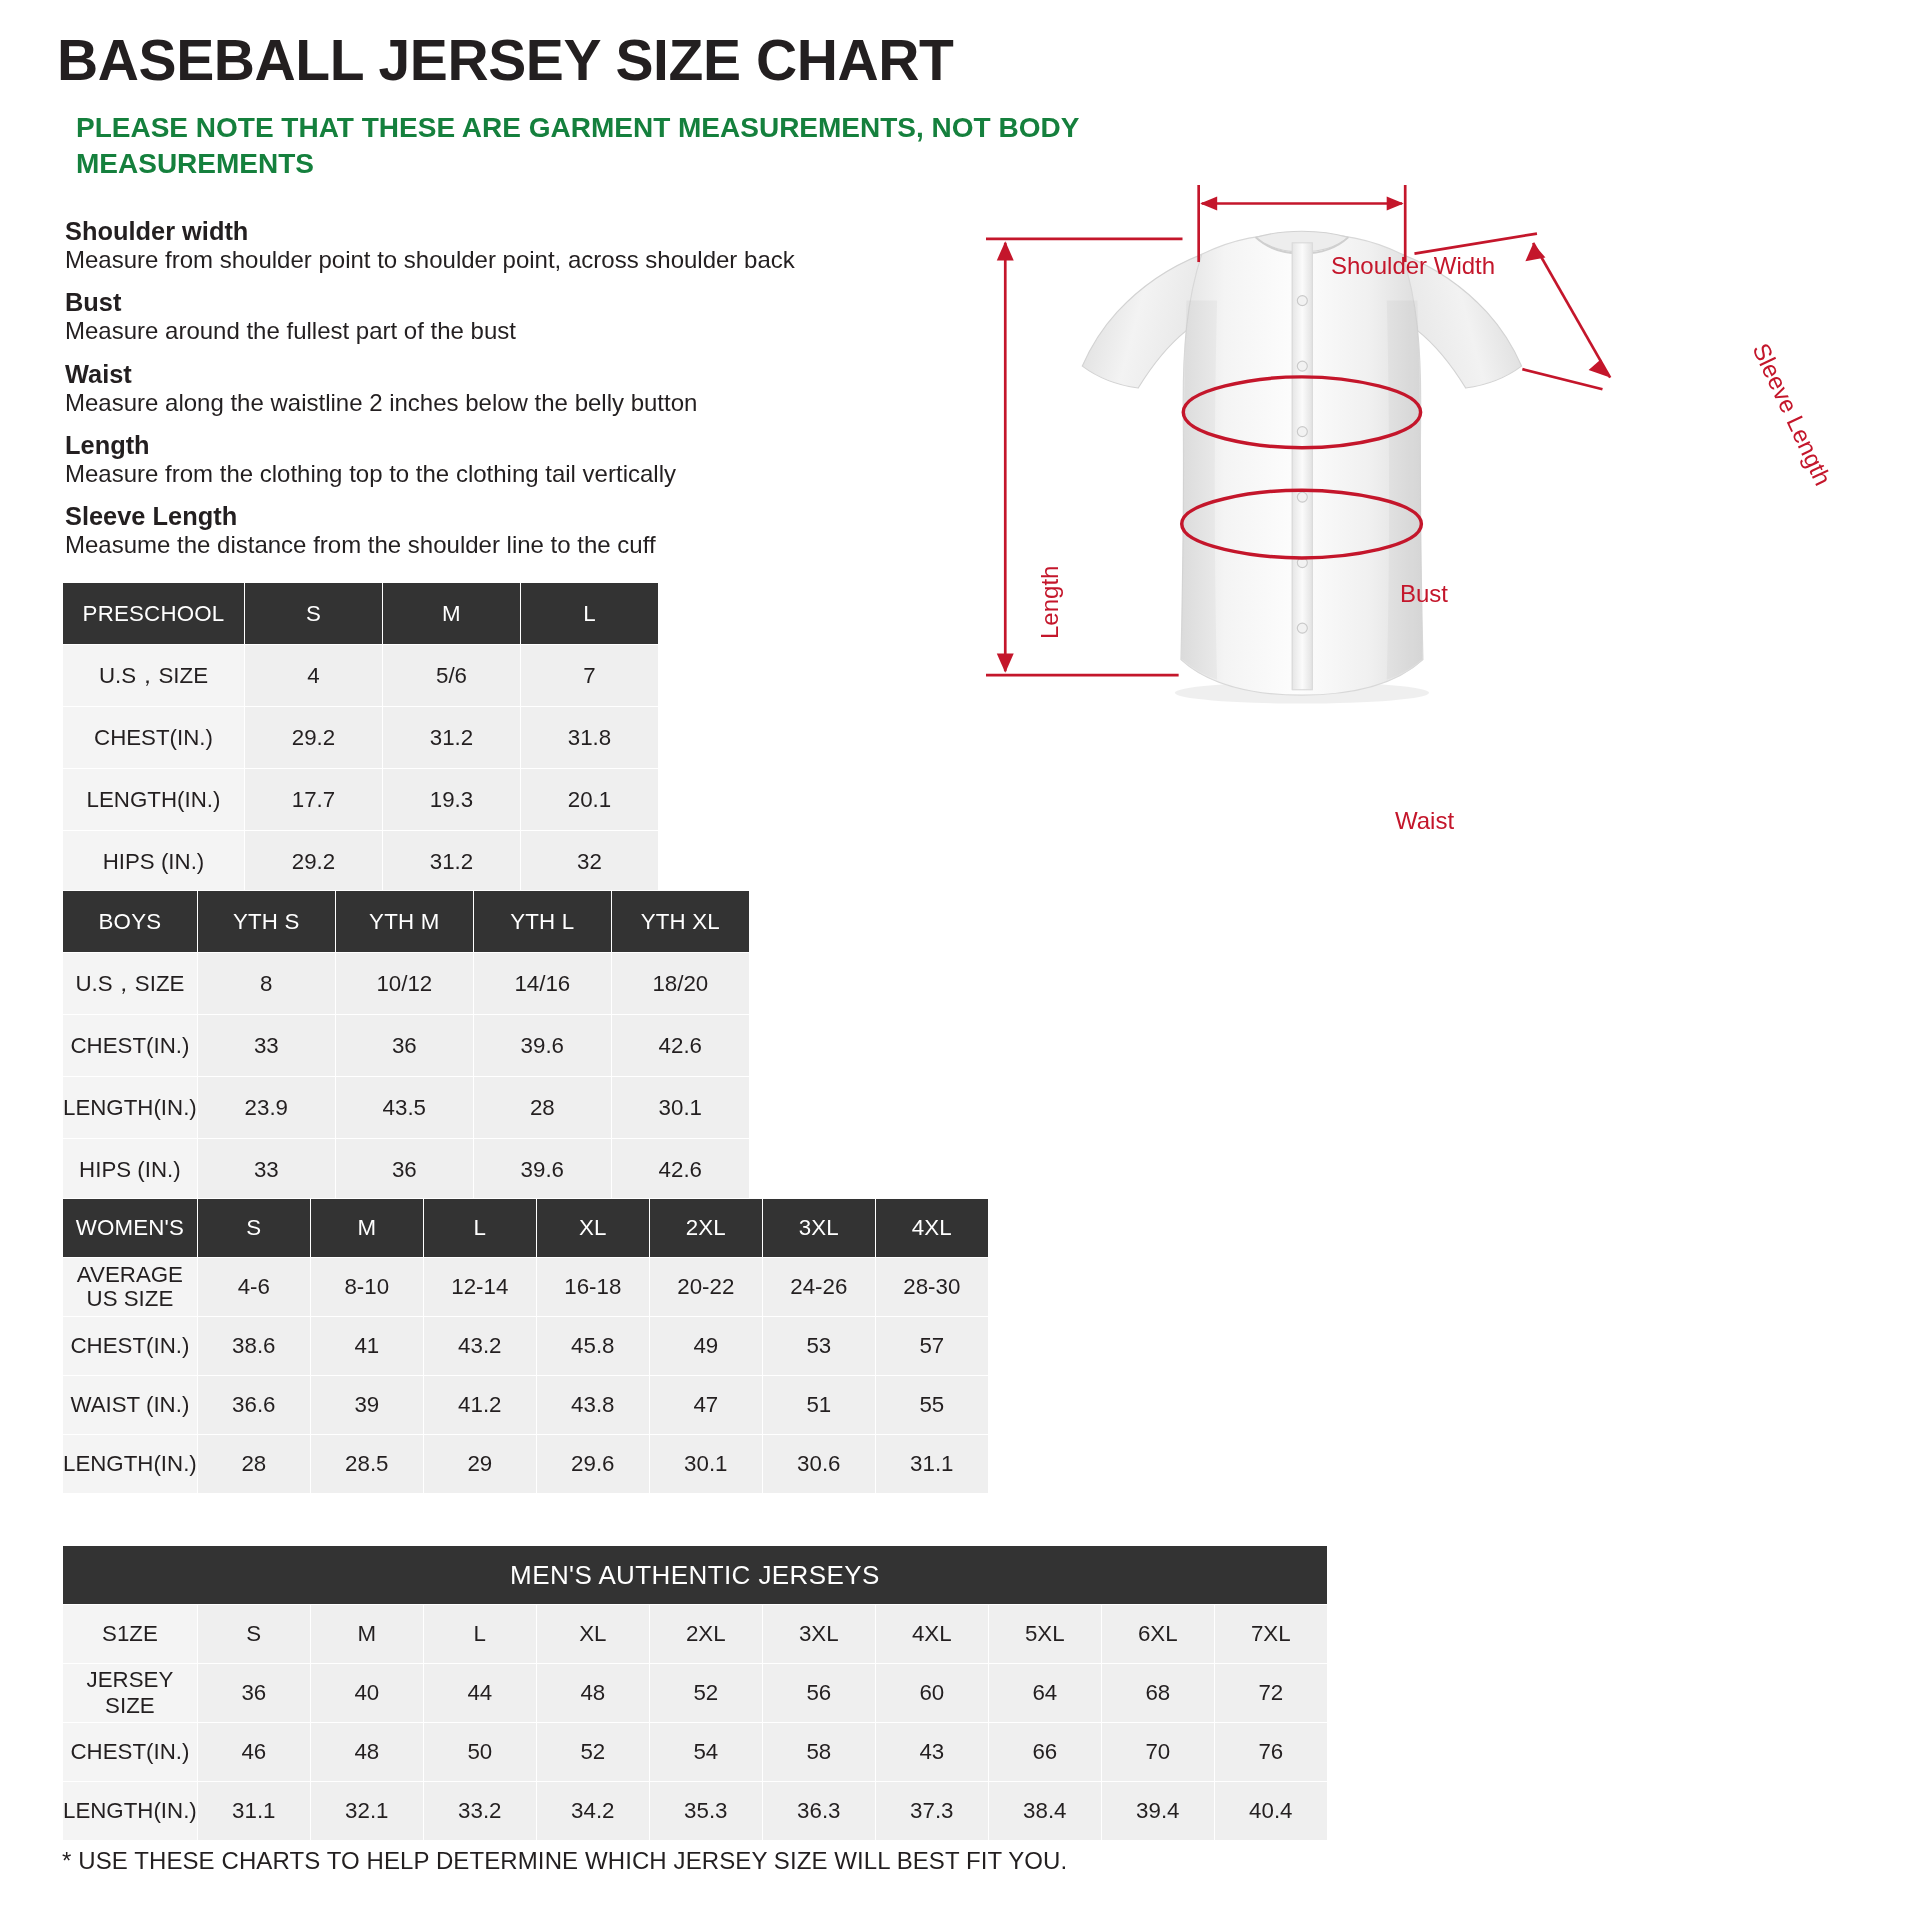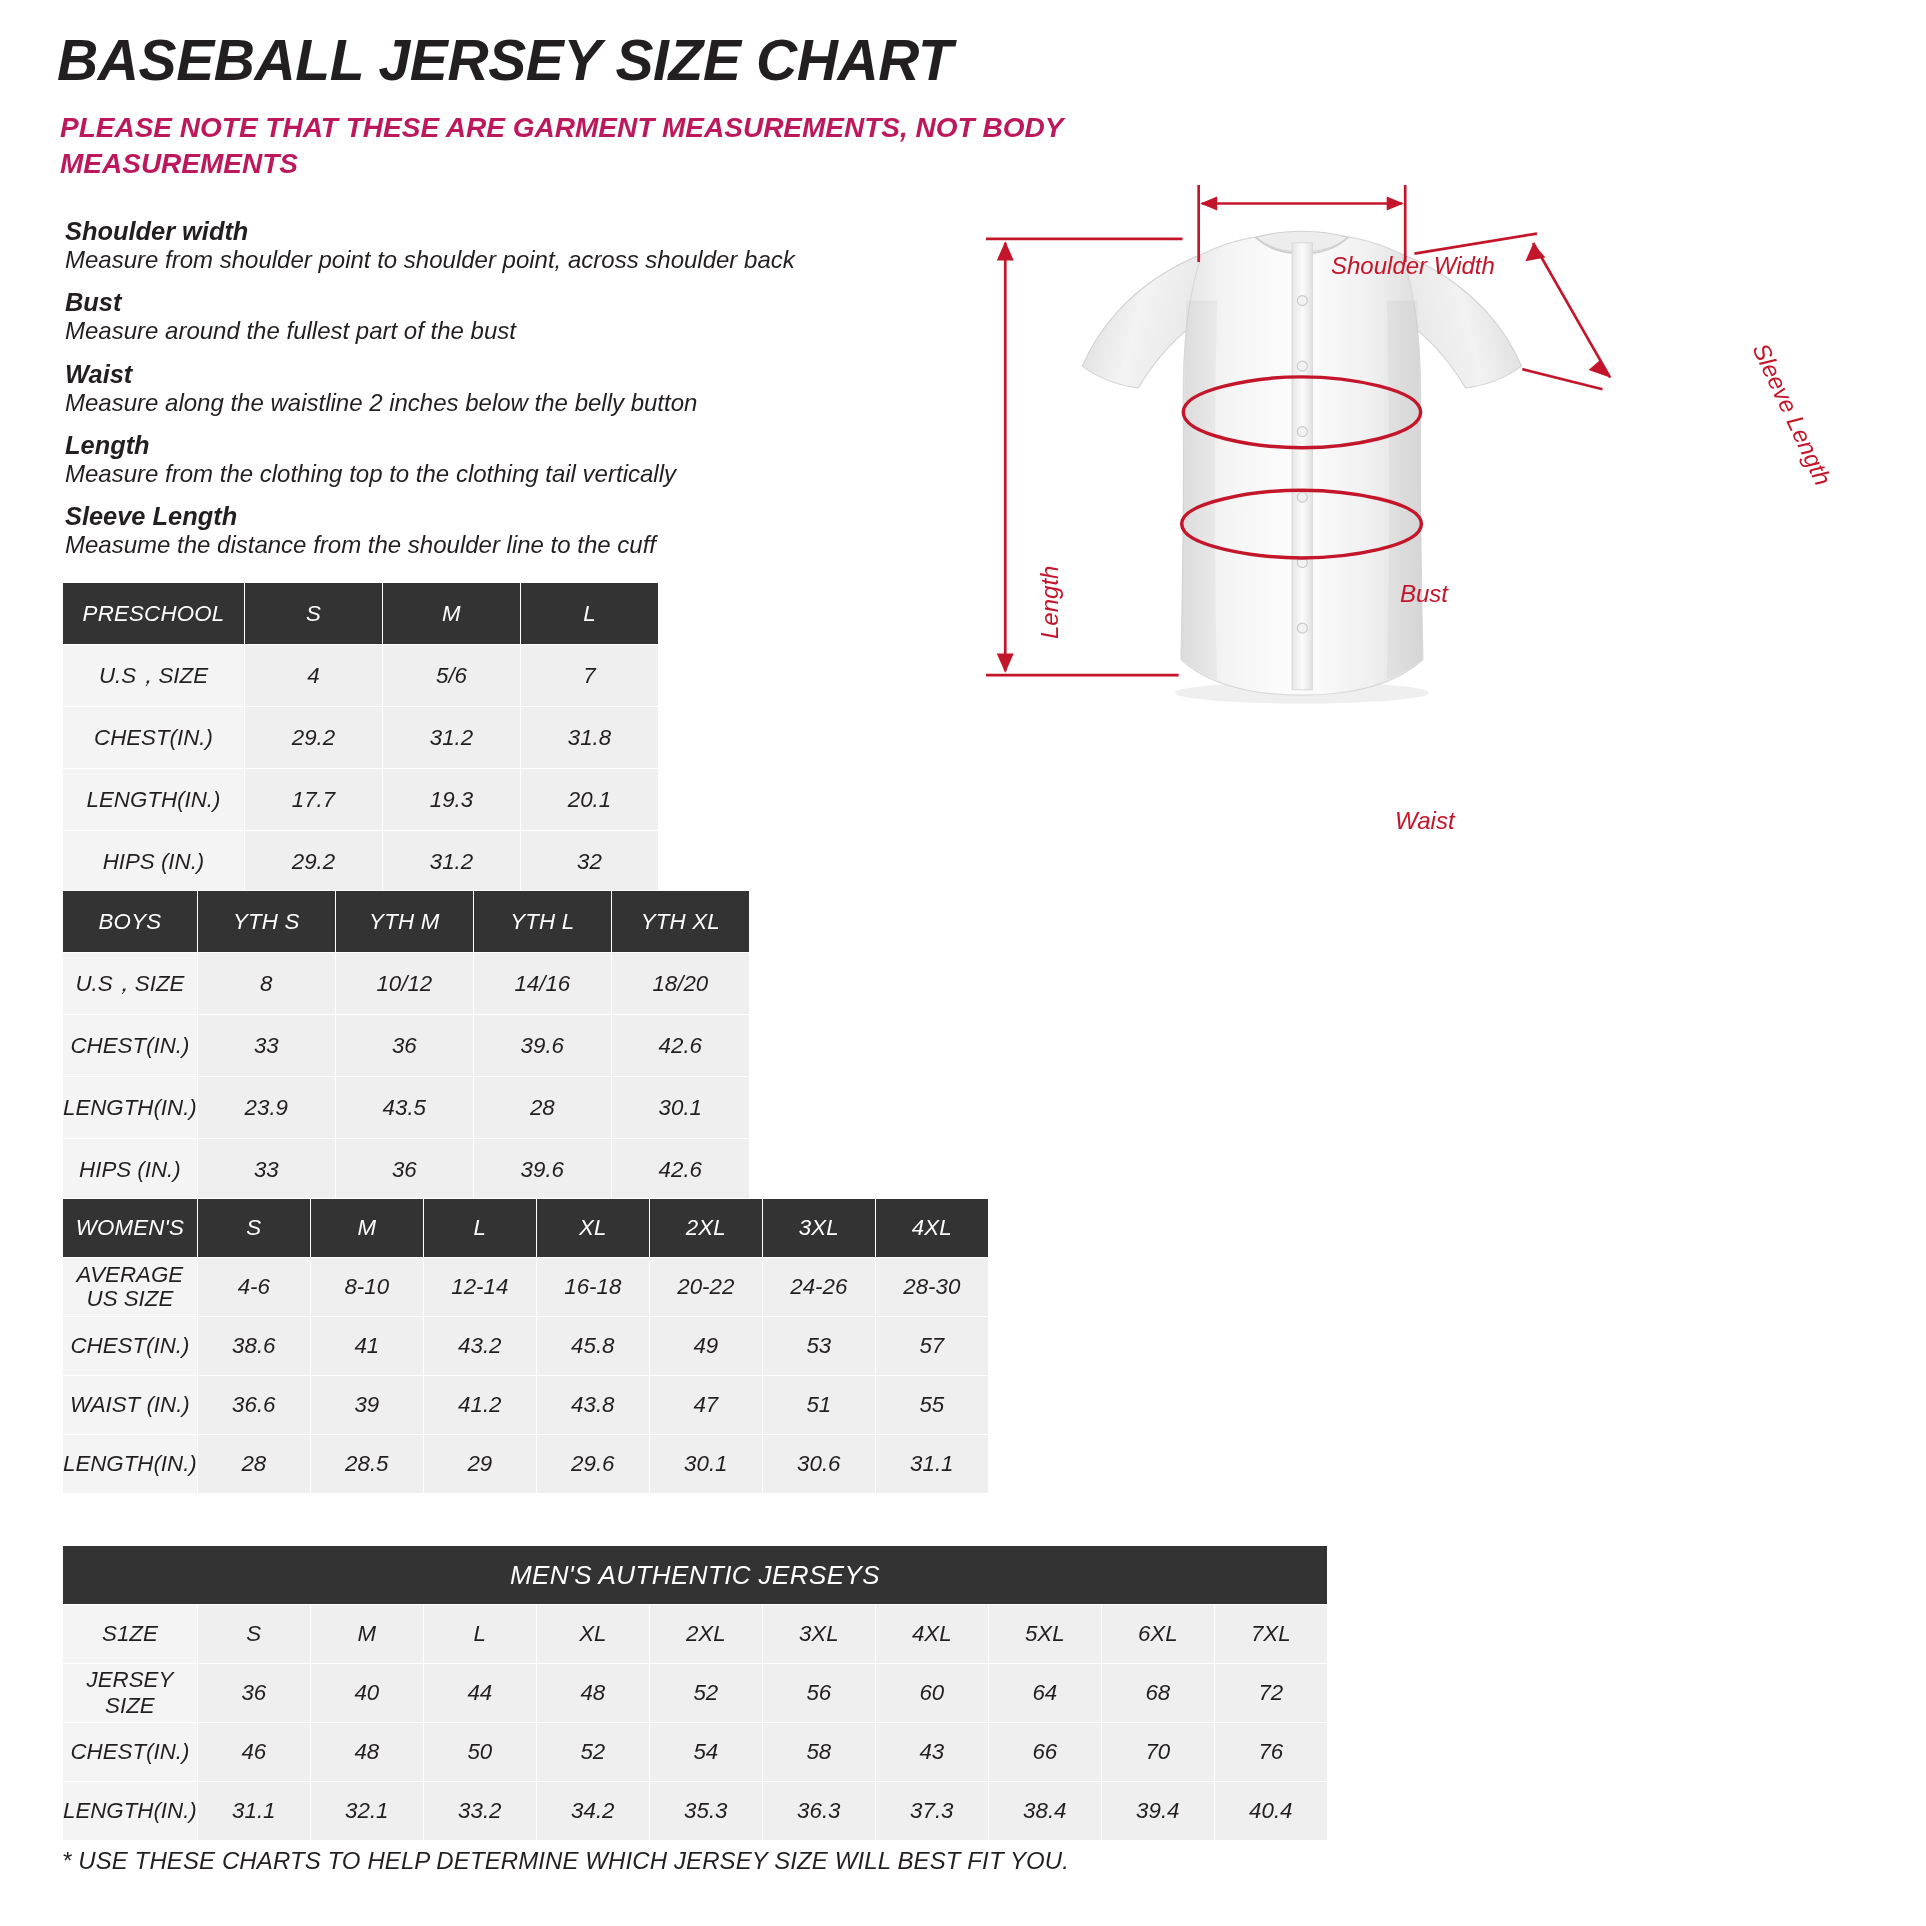--- a/index.html
+++ b/index.html
@@ -3,32 +3,32 @@
 <meta charset="utf-8">
 <style>
   html, body { margin:0; padding:0; background:#ffffff; }
   body {
     width:1927px; height:1927px;
     font-family:"Liberation Sans", sans-serif;
     color:#231f20;
     position:relative;
     overflow:hidden;
   }
-  .page { position:relative; width:1927px; height:1407px;font-style:italic; }
+  .page { position:relative; width:1927px; height:1407px; }
 
   
   .title {
     position:absolute; left:57px; top:27px;
     font-size:57px; font-weight:bold; letter-spacing:-0.4px;
     color:#231f20; white-space:nowrap;
   }
   .subtitle {
-    position:absolute; left:60px; top:110px;
+    position:absolute; left:76px; top:110px;
     font-size:28px; font-weight:bold; line-height:1.28;
-    color:#be185d; width:1040px;
+    color:#15803d; width:1040px;
   }
 
   
   .defs { position:absolute; left:65px; top:218px; width:925px; }
   .def { margin-bottom:16px; }
   .def-term { font-size:25.4px; font-weight:bold; line-height:1.05; }
   .def-desc { font-size:24px; line-height:1.1; margin-top:2.3px; }
 
   
   table { border-collapse:collapse; table-layout:fixed; }

